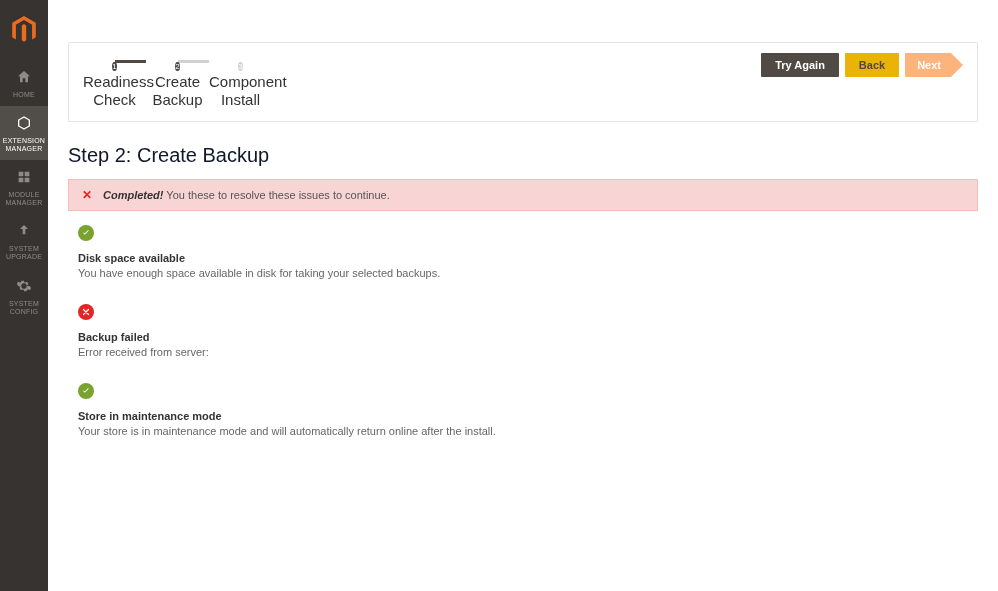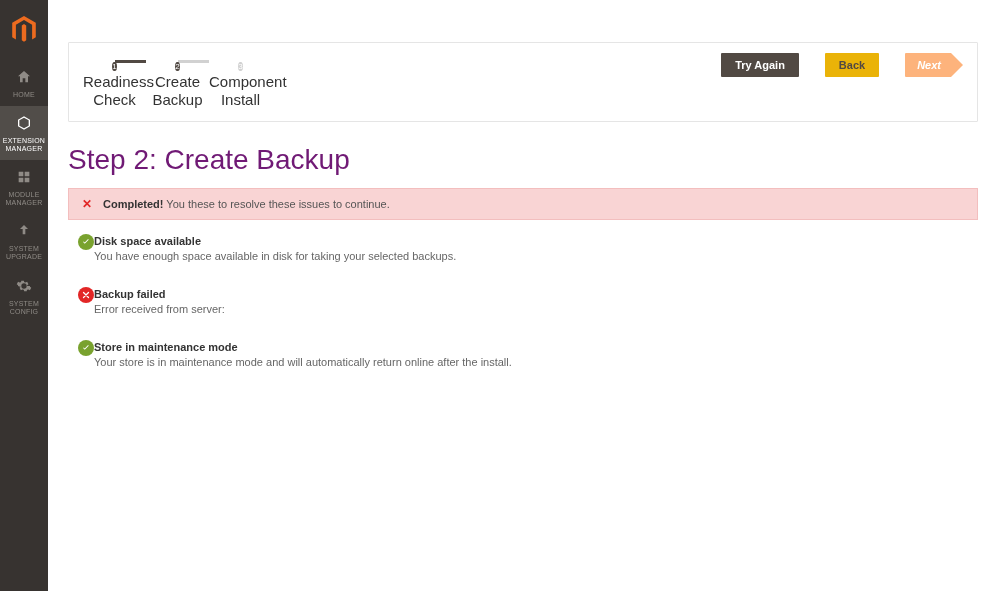--- a/index.html
+++ b/index.html
@@ -109,79 +109,79 @@
   .btn {
     font-size:11px;
     font-weight:600;
     padding: 6px 14px;
     border:none;
     cursor:pointer;
     border-radius:1px;
     height:24px;
     display:inline-flex;
     align-items:center;
-    margin-left:20px;
   }
   .btn-dark { background:#514943; color:#fff; }
   .btn-grey { background:#eab308; color:#514943; }
   .btn-next {
     background:#fdb37c;
     color:#fff;
     position:relative;
     padding-right:10px;
     padding-left:12px;
     border-radius:1px 0 0 1px;
-    font-style:italic;
   }
   .btn-next::after {
     content:"";
     position:absolute;
     right:-12px; top:0;
     width:0; height:0;
     border-top:12px solid transparent;
     border-bottom:12px solid transparent;
     border-left:12px solid #fdb37c;
   }
   .btn-next-wrap { padding-right:12px; }
 
   
   .page-title {
-    font-size:28px;
+    font-size:20px;
     font-weight:400;
-    color:#701a75;
+    color:#0f172a;
     margin: 22px 0 12px;
   }
 
   
   .alert {
     background:#f9d4d4;
     border:1px solid #f3bebe;
     padding: 9px 14px 9px 34px;
     font-size:11px;
     color:#555;
     position:relative;
   }
-  .alert strong { color:#333; }
+  .alert strong { color:#333;font-style:italic; }
   .alert .alert-icon {
     position:absolute;
     left:12px; top:50%;
     transform:translateY(-50%);
     width:12px; height:12px;
     color:#e22626;
     font-weight:700;
     font-size:12px;
     line-height:12px;
     text-align:center;
   }
 
   
   .checks { padding: 14px 0 0 10px; }
   .check-item {
     display:flex;
+    gap:10px;
     margin-bottom: 22px;
+    flex-direction: column;
   }
   .check-icon {
     width:16px; height:16px;
     border-radius:50%;
     display:flex; align-items:center; justify-content:center;
     flex-shrink:0;
     margin-top:0px;
   }
   .ok { background:#79a22e; }
   .fail { background:#e22626; }

